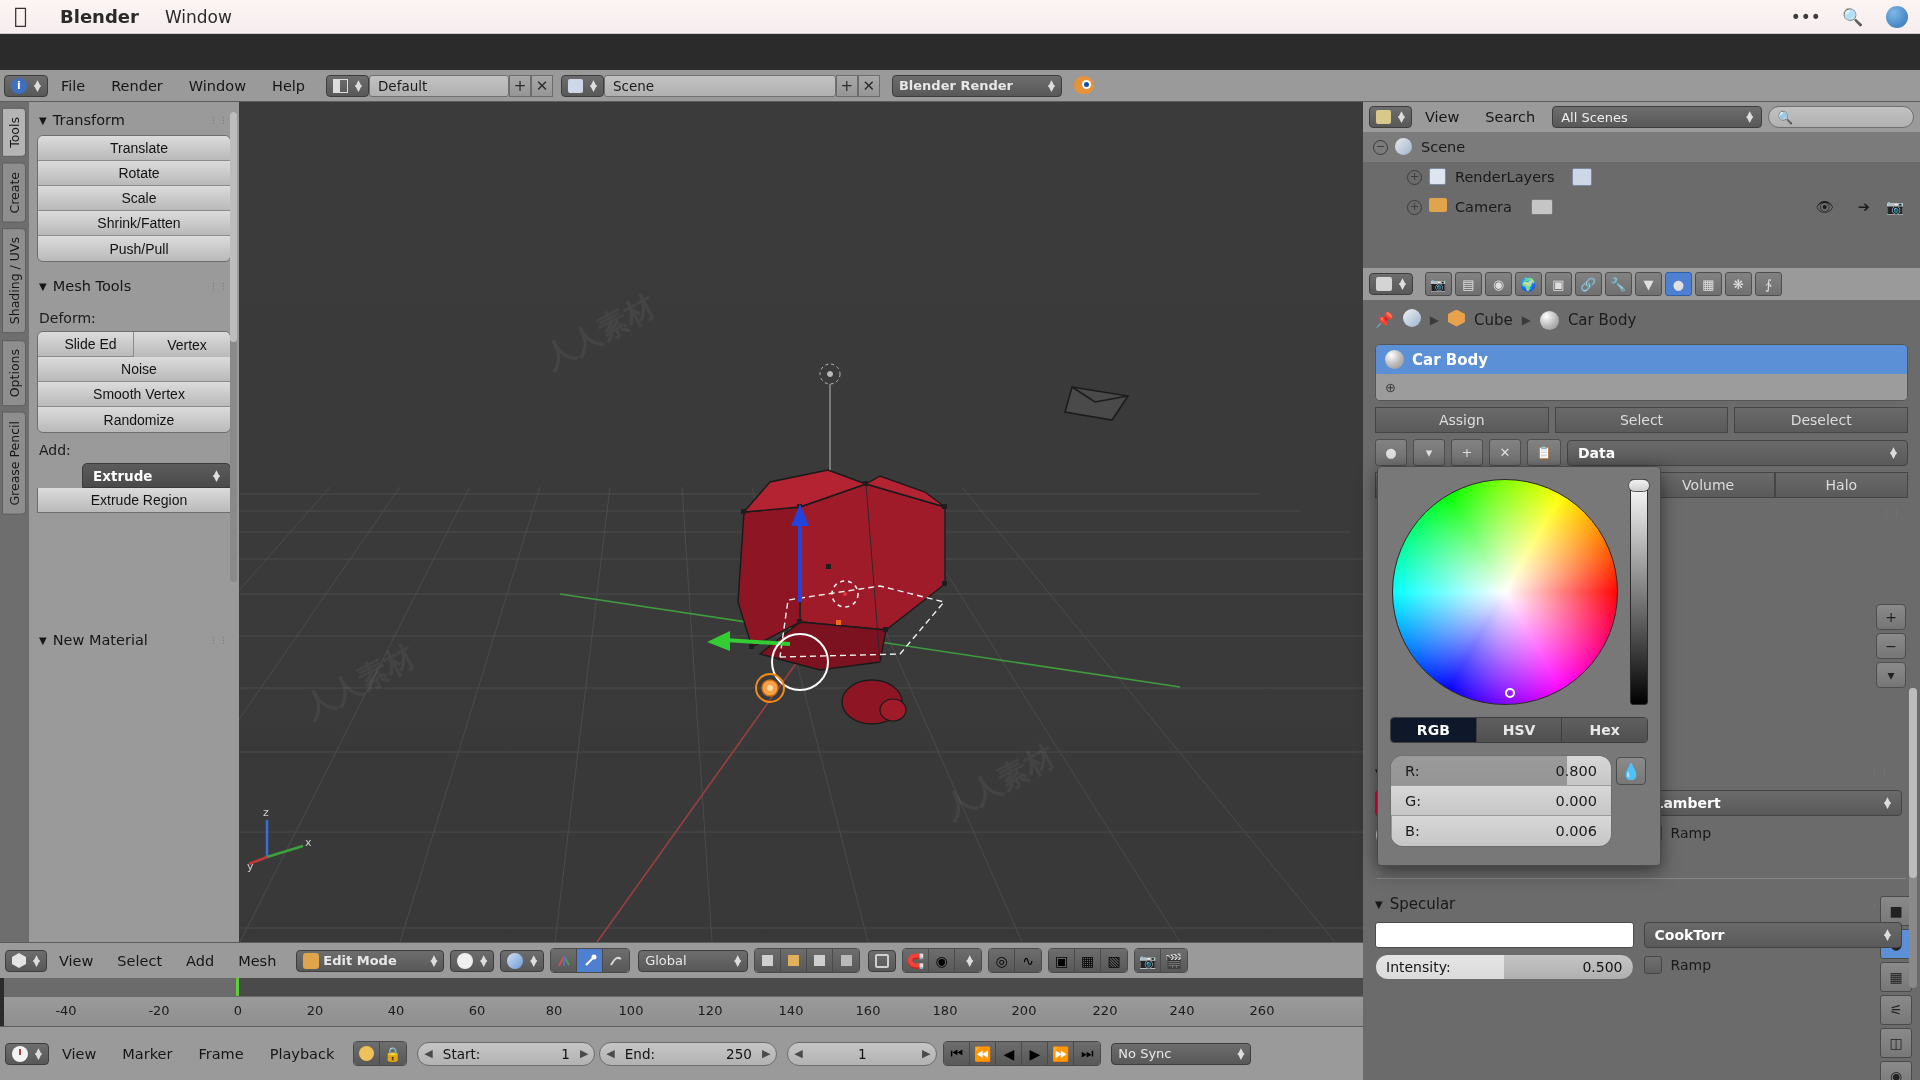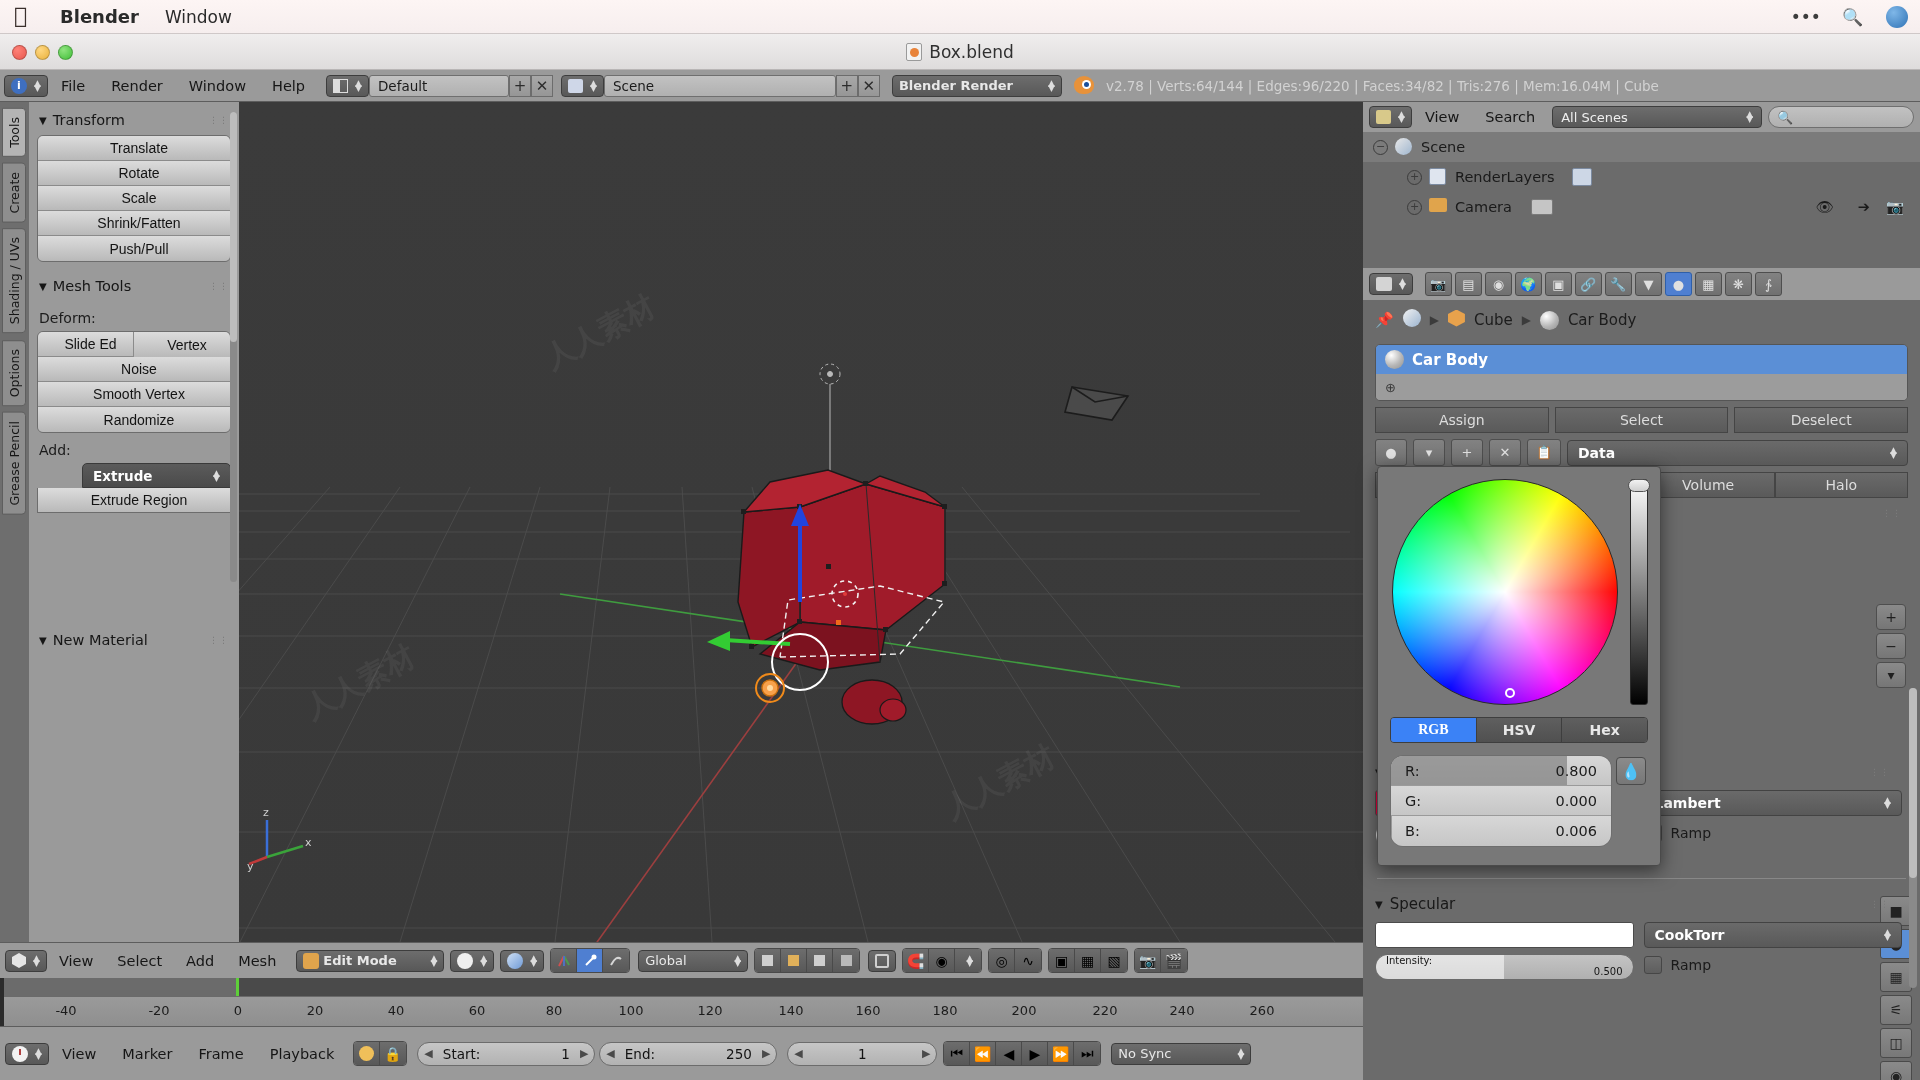--- a/index.html
+++ b/index.html
@@ -210,22 +210,22 @@
   .sbtn{ width:30px;height:26px;background:linear-gradient(to bottom,#8a8a8a,#767676);
      border:1px solid #4e4e4e;border-radius:4px;margin-bottom:3px;
      display:flex;align-items:center;justify-content:center;color:#1f1f1f;font-size:14px;}
 
   .prow{ display:flex; gap:6px; align-items:center; padding:0 12px; margin-top:6px;}
   .hdrtab{ flex:1;height:26px;background:linear-gradient(to bottom,#6a6a6a,#5a5a5a);
      border:1px solid #454545;color:#ddd;font-size:14px;display:flex;align-items:center;justify-content:center;}
   .sectionhd{ display:flex;align-items:center;gap:7px;color:#181818;font-size:15px;padding:10px 12px 3px 12px;}
   .colorbar{ height:26px;border:1px solid #4b4b4b;border-radius:3px;}
   .pfield{ height:26px;border-radius:13px;background:linear-gradient(to bottom,#c4c4c4,#b0b0b0);
-     border:1px solid #6a6a6a;display:flex;color:#141414;font-size:10px;
-     padding:0 10px;flex-direction:column;}
+     border:1px solid #6a6a6a;display:flex;align-items:center;color:#141414;font-size:14px;
+     padding:0 10px;}
   .pfield .v{ margin-left:auto;}
   .chk{ width:18px;height:18px;background:linear-gradient(to bottom,#6f6f6f,#5e5e5e);
      border:1px solid #464646;border-radius:3px;}
   .ddark{ height:26px;background:linear-gradient(to bottom,#6a6a6a,#595959);
      border:1px solid #434343;border-radius:4px;color:#fff;font-weight:bold;font-size:14px;
      display:flex;align-items:center;padding:0 10px;}
 
   
   .picker{
     position:absolute; left:1377px; top:466px; width:284px; height:400px;
@@ -245,21 +245,21 @@
   .vslider{ position:absolute; right:12px; top:12px; width:18px;height:226px;
      background:linear-gradient(to bottom,#ffffff,#000000); border:1px solid #2a2a2a; border-radius:3px;}
   .vs-knob{ position:absolute; right:10px; top:12px; width:22px;height:13px;
      border-radius:7px; background:linear-gradient(to bottom,#f2f2f2,#cfcfcf); border:1px solid #555;}
   .modetabs{ position:absolute; left:12px; top:250px; width:258px; height:26px;
      display:flex; border:1px solid #3e3e3e;border-radius:4px;overflow:hidden;}
   .mtab{ flex:1; display:flex;align-items:center;justify-content:center;
      background:linear-gradient(to bottom,#5f5f5f,#505050); color:#e8e8e8;font-size:14px;font-weight:bold;
      border-right:1px solid #3e3e3e;}
   .mtab:last-child{border-right:0;}
-  .mtab.on{ background:#3b82f6; color:#fff;font-family:Liberation Serif, serif; }
+  .mtab.on{ background:#0f172a; color:#fff; }
   .chanbox{ position:absolute; left:12px; top:288px; width:222px;
      border:1px solid #6e6e6e; border-radius:13px; overflow:hidden;}
   .chan{ height:30px; display:flex;align-items:center; color:#1b1b1b;font-size:14.5px;
      background:linear-gradient(to bottom,#d7d7d7,#c6c6c6); border-bottom:1px solid #9a9a9a;
      padding:0 14px; position:relative;}
   .chan:last-child{border-bottom:0;}
   .chan .fill{ position:absolute;left:0;top:0;bottom:0;background:rgba(130,130,130,.72);}
   .chan .lab,.chan .val{ position:relative; z-index:2;}
   .chan .val{ margin-left:auto;}
   .eyedrop{ position:absolute; right:14px; top:290px; width:30px;height:28px;
@@ -285,31 +285,20 @@
     <span class="apple-logo"></span>
     <span class="mi bold">Blender</span>
     <span class="mi">Window</span>
     <span class="mac-right">
       <span class="ic">•••</span>
       <span class="ic">🔍</span>
       <span class="mac-avatar"></span>
     </span>
   </div>
 
-  <div class="win-title">
-    <span class="traffic">
-      <span class="tl r"></span>
-      <span class="tl y"></span>
-      <span class="tl g"></span>
-    </span>
-    <span class="tt">
-      <span class="blendicon"></span>
-      <span>Box.blend</span>
-    </span>
-  </div>
 
   <div class="bl-header">
     <span class="btn3d">
       <span style="display:inline-flex;align-items:center;justify-content:center;width:16px;height:16px;border-radius:50%;background:#3f6fc0;color:#fff;font-size:11px;font-weight:bold;">i</span>
       <span class="spin">
           <span>▲</span>
           <span>▼</span>
         </span>
     </span>
     <span class="hdr-menu">File</span>
@@ -348,21 +337,20 @@
           <span>▼</span>
         </span>
     </span>
 
     <span class="bl-logo">
       <span style="display:block;width:20px;height:18px;border-radius:50% 50% 45% 45%;background:#e8923a;position:relative;">
         <span style="position:absolute;right:3px;top:4px;width:9px;height:9px;border-radius:50%;background:#fff;"></span>
         <span style="position:absolute;right:5px;top:6px;width:5px;height:5px;border-radius:50%;background:#1a4f9c;"></span>
       </span>
     </span>
-    <span class="stats">v2.78 | Verts:64/144 | Edges:96/220 | Faces:34/82 | Tris:276 | Mem:16.04M | Cube</span>
   </div>
 
   <div class="viewport">
     <svg class="grid-svg" width="1363" height="840">
       <defs>
         <linearGradient id="vpbg" x1="0" y1="0" x2="0" y2="1">
           <stop offset="0%" stop-color="#3b3b3b"></stop>
             <stop offset="100%" stop-color="#393939"></stop>
         </linearGradient>
       </defs>

